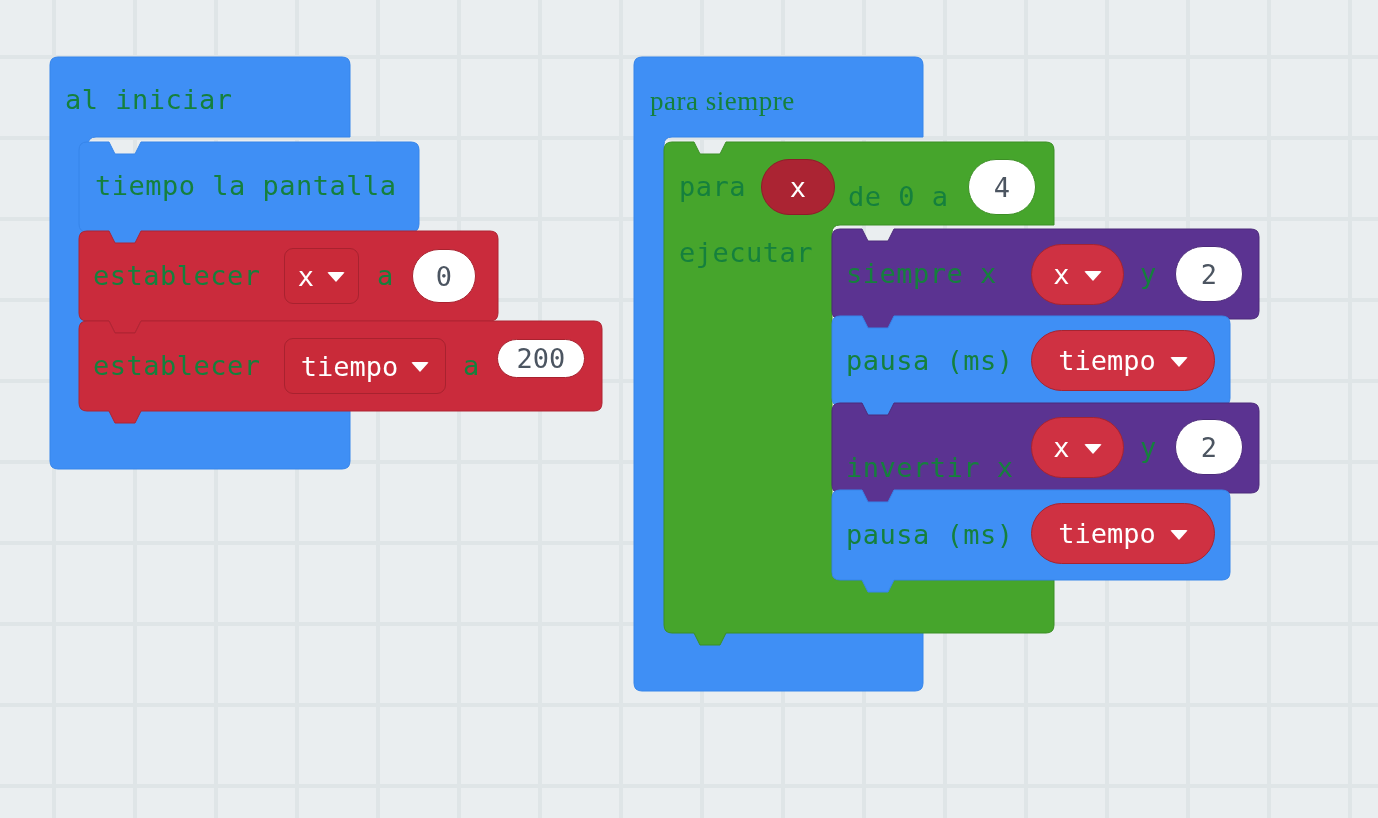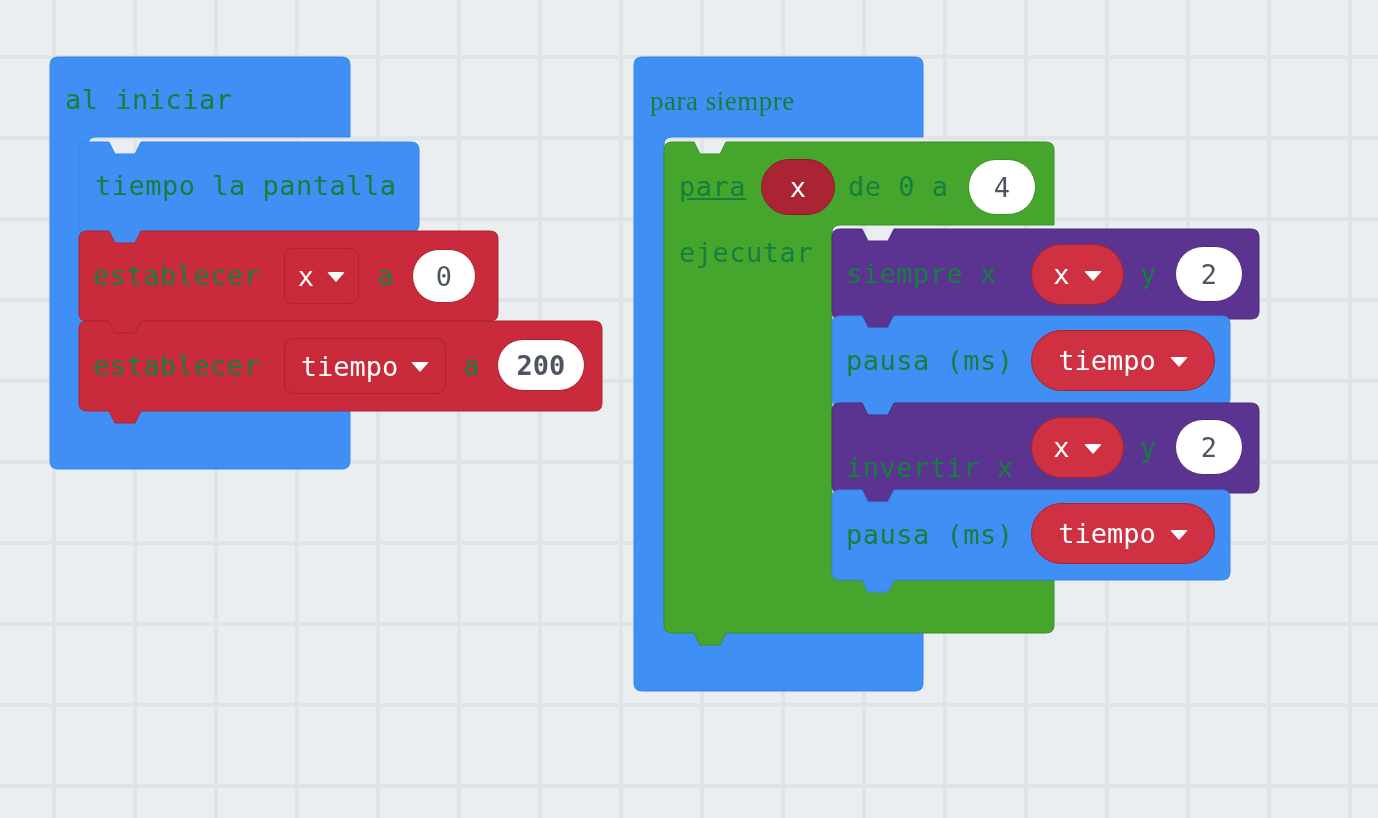--- a/index.html
+++ b/index.html
@@ -235,21 +235,21 @@
         L 0 8
         Q 0 0 8 0 Z" fill="#ca2b3c" stroke="#ae2433" stroke-width="1"></path>
     </svg>
   </div>
   <div class="lbl" style="left:93px; top:352px;">establecer</div>
   <div class="ddfield onred" style="left:284px; top:338px; width:162px; height:56px;">
     <span>tiempo</span>
     <span class="caret"></span>
   </div>
   <div class="lbl" style="left:463px; top:352px;">a</div>
-  <div class="numfield on-red" style="left:497px; top:339px; width:88px; height:52px;font-weight:bold;">
+  <div class="numfield on-red" style="left:497px; top:339px; width:88px; height:39px;">
     <span>200</span>
   </div>
 
   <div class="blk" style="left:634px; top:57px;">
     <svg width="289" height="634" viewBox="0 0 289 634">
       <path d="
         M 8 0
         L 281 0
         Q 289 0 289 8
         L 289 80
@@ -285,25 +285,25 @@
         L 390 438
         L 390 483
         Q 390 491 382 491
         L 62 491 L 56 503 L 36 503 L 30 491
         L 8 491
         Q 0 491 0 483
         L 0 8
         Q 0 0 8 0 Z" fill="#46a52c" stroke="#3b8f24" stroke-width="1"></path>
     </svg>
   </div>
-  <div class="lbl" style="left:679px; top:173px;text-decoration:underline;">para</div>
+  <div class="lbl" style="left:679px; top:173px;">para</div>
   <div class="reporter red-dark" style="left:761px; top:159px; width:74px; height:56px;">
     <span>x</span>
   </div>
-  <div class="lbl" style="left:848px; top:173px;">de 0 a</div>
+  <div class="lbl" style="left:848px; top:183px;">de 0 a</div>
   <div class="numfield on-green" style="left:968px; top:159px; width:68px; height:56px;">
     <span>4</span>
   </div>
   <div class="lbl" style="left:679px; top:239px;">ejecutar</div>
 
   <div class="blk" style="left:832px; top:229px;">
     <svg width="427" height="90" viewBox="0 0 427 90">
       <path d="
         M 8 0
         L 24 0

